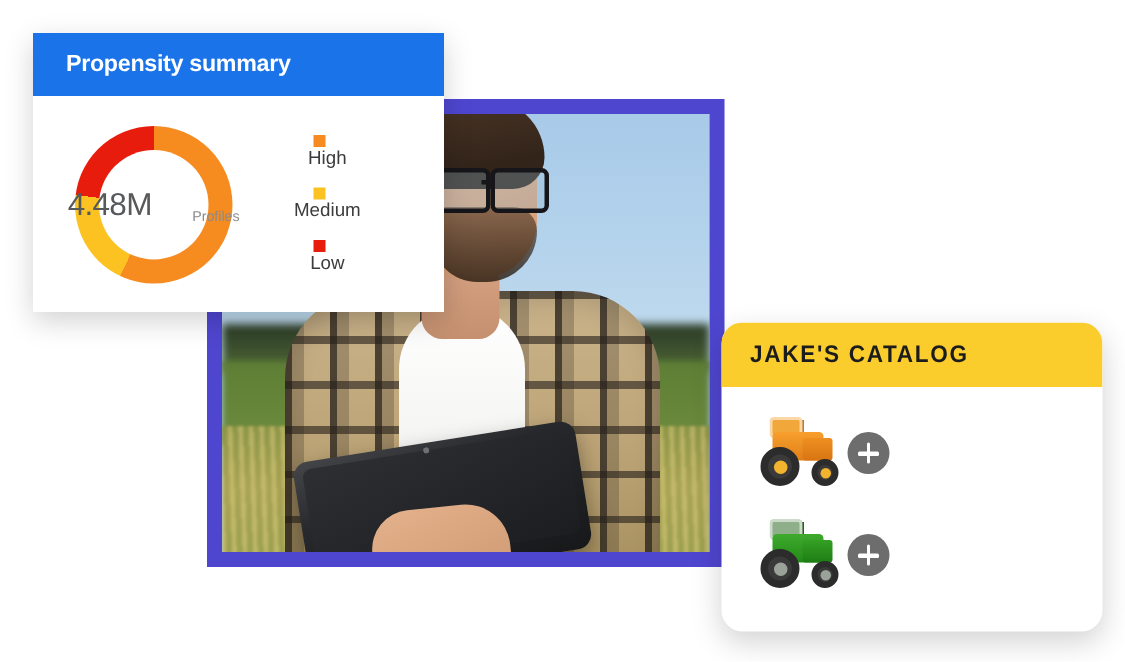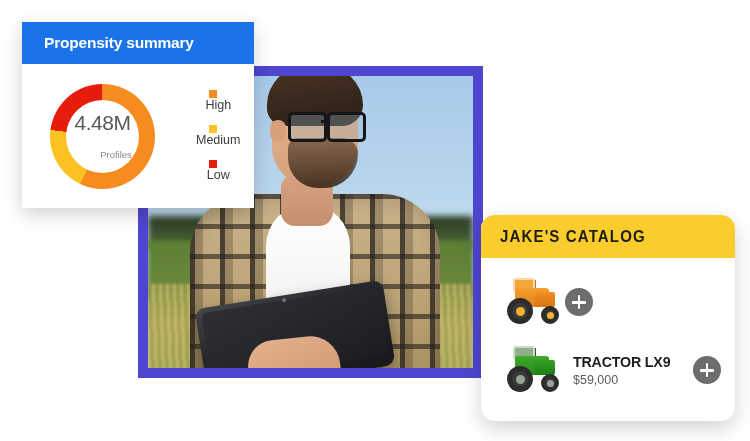--- a/index.html
+++ b/index.html
@@ -91,32 +91,32 @@
     background:linear-gradient(160deg,#2d2f33 0%,#1c1d20 100%);border-radius:6px;}
   #tablet-cam{position:absolute;left:88px;top:3px;width:4px;height:4px;
     background:#6d7075;border-radius:50%;}
 
   
   #man-hand{left:100px;top:262px;width:92px;height:52px;
     background:linear-gradient(160deg,#e3b18c 0%,#cf9a73 100%);
     border-radius:26px 30px 16px 20px;transform:rotate(-6deg);}
 
   
-  #propensity-card{position:absolute;left:22px;top:22px;width:232px;height:186px;
+  #propensity-card{position:absolute;left:22px;top:22px;width:274px;height:186px;
     background:#ffffff;z-index:30;box-shadow:0 6px 18px rgba(0,0,0,.18);}
   #propensity-header{height:42px;background:#1a73e8;display:flex;align-items:center;
     padding-left:22px;box-sizing:border-box;}
   #propensity-title{color:#ffffff;font-size:15.5px;font-weight:bold;letter-spacing:-.2px;}
   #propensity-body{height:144px;display:flex;align-items:center;box-sizing:border-box;}
 
   
   #donut{position:relative;width:105px;height:105px;margin-left:28px;flex:0 0 auto;}
   #donut-ring{position:absolute;inset:0;border-radius:50%;}
   #donut-hole{position:absolute;left:16px;top:16px;width:73px;height:73px;
-    background:#ffffff;border-radius:50%;display:flex;flex-direction:column;
+    background:#ffffff;border-radius:50%;display:flex;flex-direction:row;
     align-items:center;justify-content:center;}
   #donut-value{font-size:21px;color:#58595b;font-weight:300;letter-spacing:-.5px;line-height:1;}
   #donut-label{font-size:9.5px;color:#8a8b8d;margin-top:16px;padding-left:27px;}
 
   
   #legend{margin-left:30px;display:flex;flex-direction:column;gap:13px;}
   .legend-row{display:flex;align-items:center;flex-direction:column;}
   .legend-swatch{width:8px;height:8px;flex:0 0 auto;}
   .legend-label{margin-left:11px;font-size:12.5px;color:#3c3c3c;}
 
@@ -252,21 +252,17 @@
         <span class="tr tr-cab" style="background:#8fae8a;"></span>
         <span class="tr tr-bodyA" style="background:linear-gradient(180deg,#3faa2c 0%,#238a18 100%);"></span>
         <span class="tr tr-hood" style="background:linear-gradient(180deg,#35a024 0%,#1d7d14 100%);"></span>
         <span class="tr tr-wbig">
             <span class="tr-hubA" style="background:#9aa29a;"></span>
           </span>
         <span class="tr tr-wsml">
             <span class="tr-hubA" style="background:#9aa29a;width:7px;height:7px;margin:-3.5px 0 0 -3.5px;"></span>
           </span>
       </div>
-      <div class="row-info">
-        <div class="row-name">TRACTOR LX9</div>
-        <div class="row-price">$59,000</div>
-      </div>
       <div class="row-add"></div>
     </div>
 
   </div>
 </div>
 
 </body></html>

